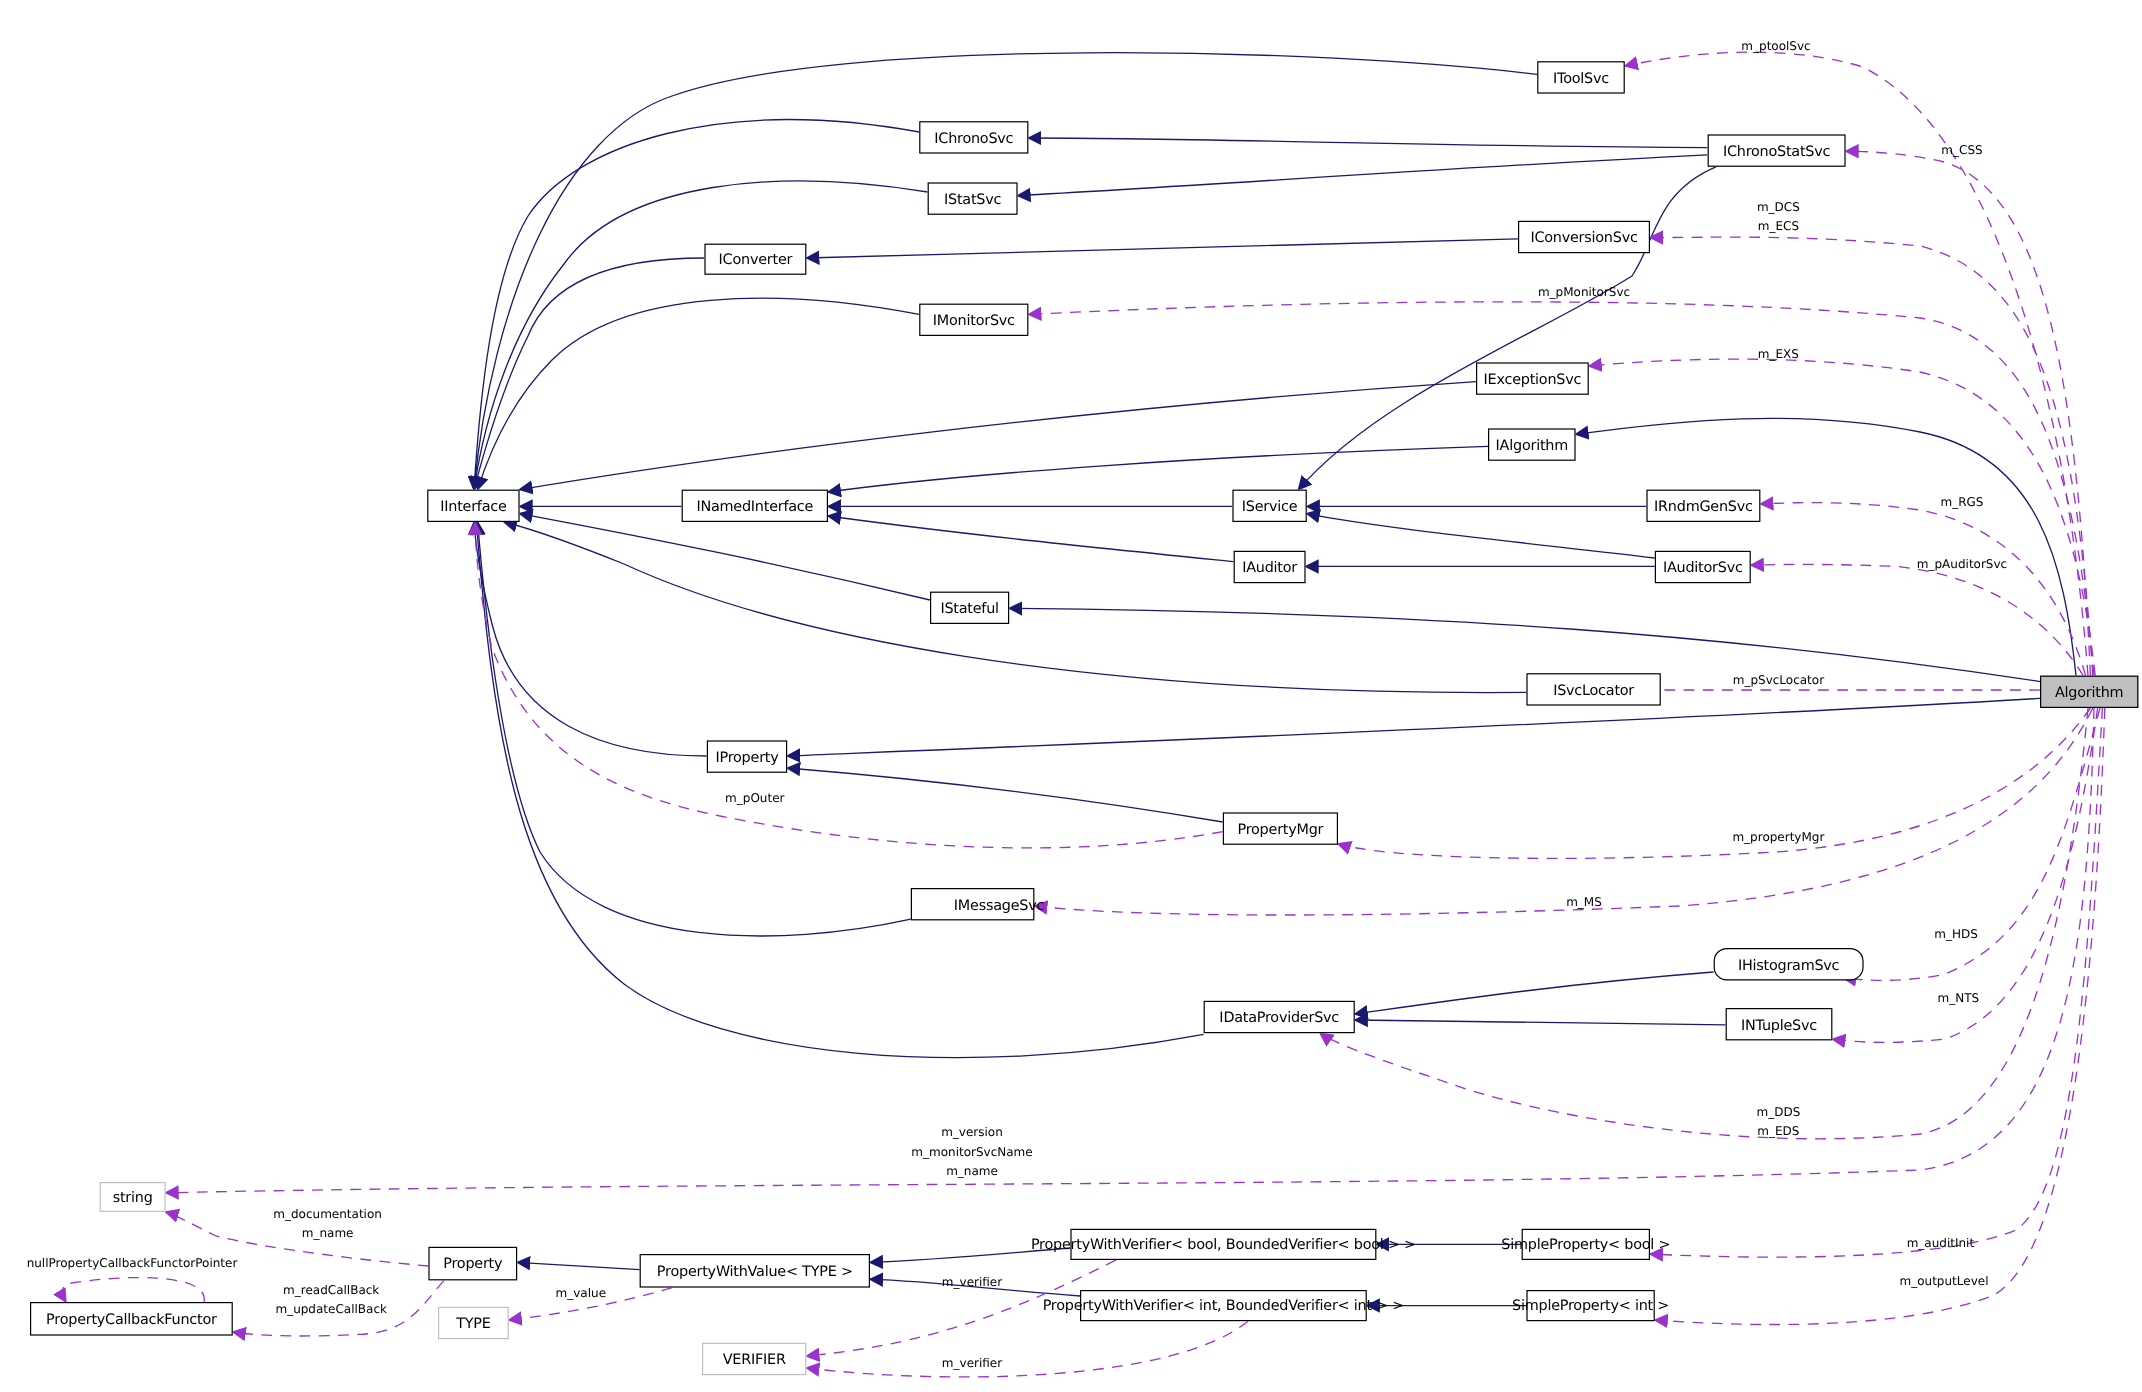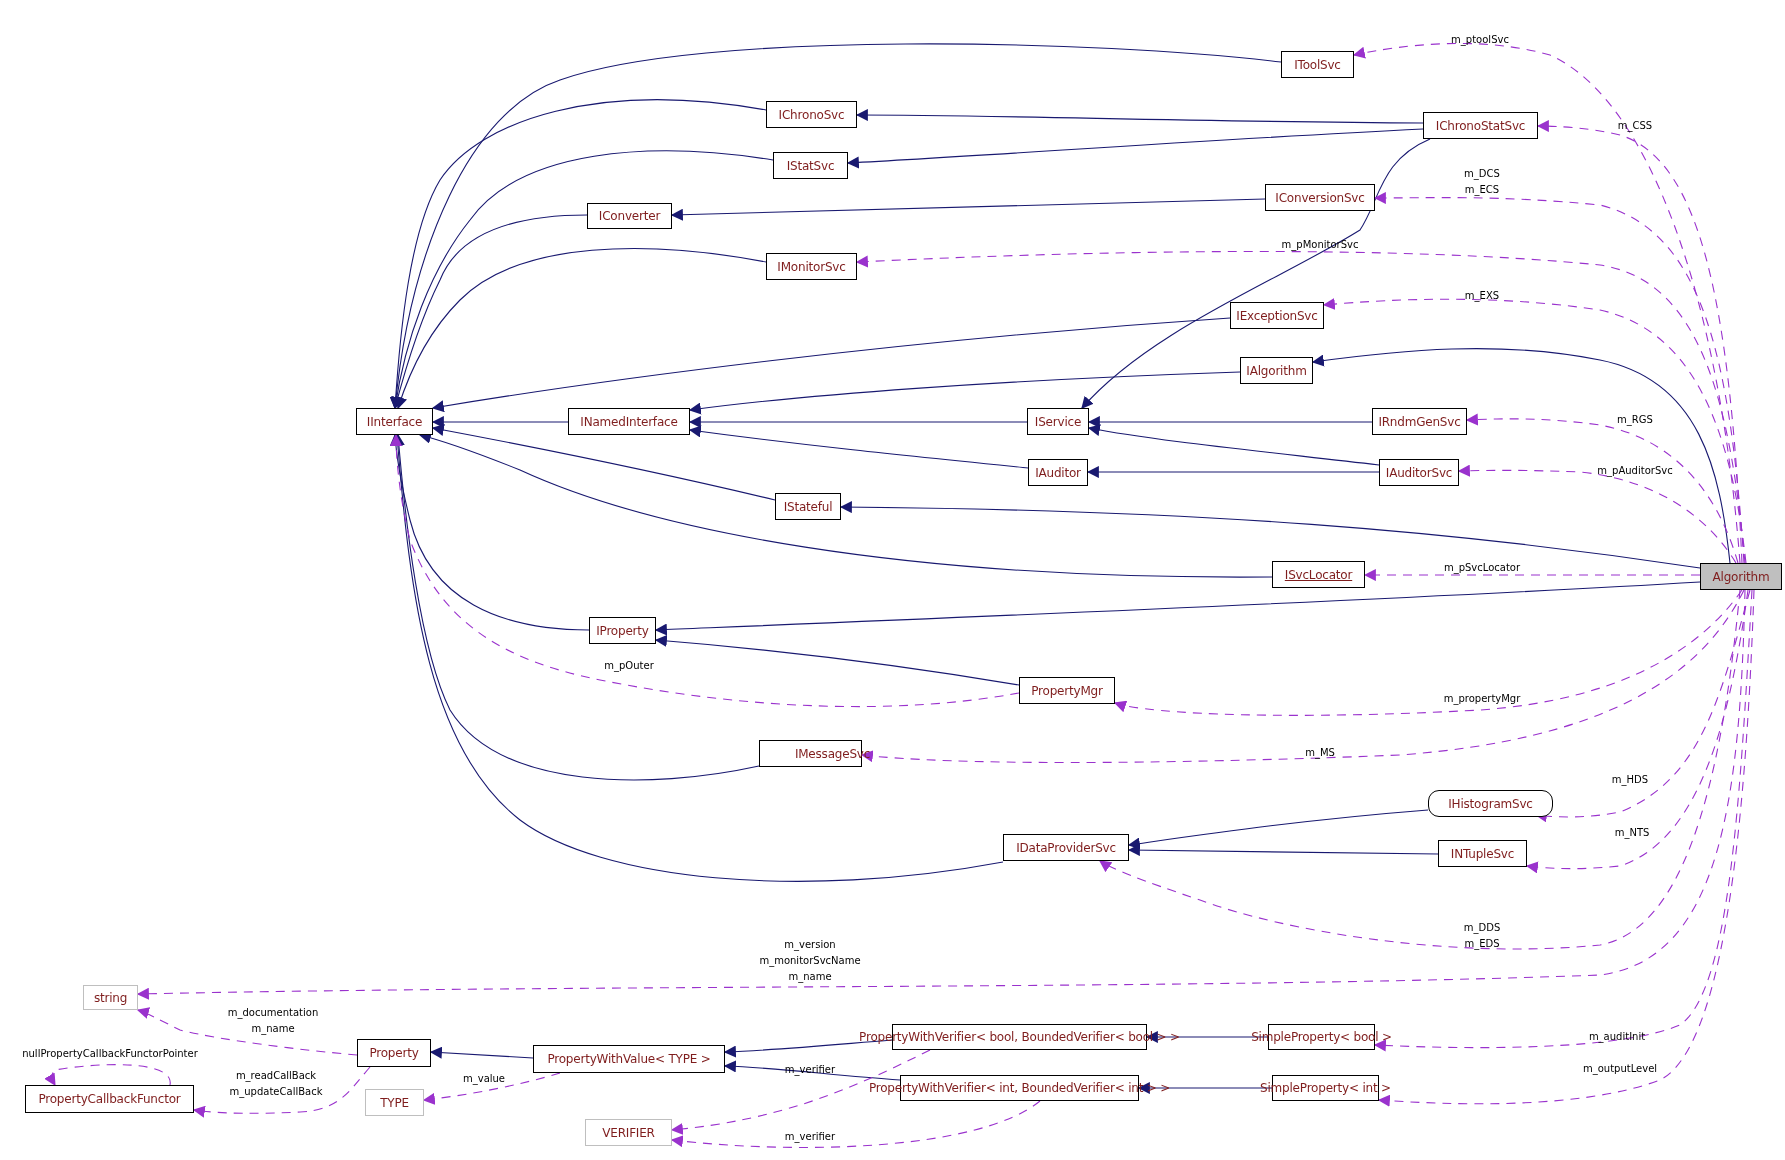--- a/index.html
+++ b/index.html
@@ -1,21 +1,21 @@
 <!DOCTYPE html>
 <html><head>
   <meta charset="utf-8">
   <style>
     html, body { margin: 0; padding: 0; background: #ffffff; }
     body { width: 1785px; height: 1160px; position: relative; overflow: hidden;
            font-family: "DejaVu Sans", sans-serif; }
     #diagram { position: absolute; left: 0; top: 0; width: 1785px; height: 1160px; }
     #edges { position: absolute; left: 0; top: 0; }
     .node { position: absolute; box-sizing: border-box; border: 1px solid #000;
-            background: #fff; font-size: 12px; color: #7f1d1d;
+            background: #fff; font-size: 12px; color: #000000;
             display: flex; align-items: center; justify-content: center;
             white-space: nowrap; letter-spacing: -0.2px; cursor: pointer; }
     .node.external { border-color: #bfbfbf; }
     .node.focus { background: #bfbfbf; }
     .elabel { position: absolute; font-size: 10px; color: #000; white-space: pre;
               text-align: center; line-height: 16px; transform: translateX(-50%); }
   </style>
 </head>
 <body>
 
@@ -163,21 +163,21 @@
       </div>
       <div class="node" style="left: 1028px; top: 459px; width: 60px; height: 27px;">
         <span>IAuditor</span>
       </div>
       <div class="node" style="left: 1379px; top: 459px; width: 80px; height: 27px;">
         <span>IAuditorSvc</span>
       </div>
       <div class="node" style="left: 775px; top: 493px; width: 66px; height: 27px;">
         <span>IStateful</span>
       </div>
-      <div class="node" style="left: 1272px; top: 561px; width: 93px; height: 27px; text-decoration: underline;">
+      <div class="node" style="left: 1272px; top: 561px; width: 112px; height: 27px;">
         <span>ISvcLocator</span>
       </div>
       <div class="node focus" style="left: 1700px; top: 563px; width: 82px; height: 27px;">
         <span>Algorithm</span>
       </div>
       <div class="node" style="left: 589px; top: 617px; width: 67px; height: 27px;">
         <span>IProperty</span>
       </div>
       <div class="node" style="left: 1019px; top: 677px; width: 96px; height: 27px;">
         <span>PropertyMgr</span>

